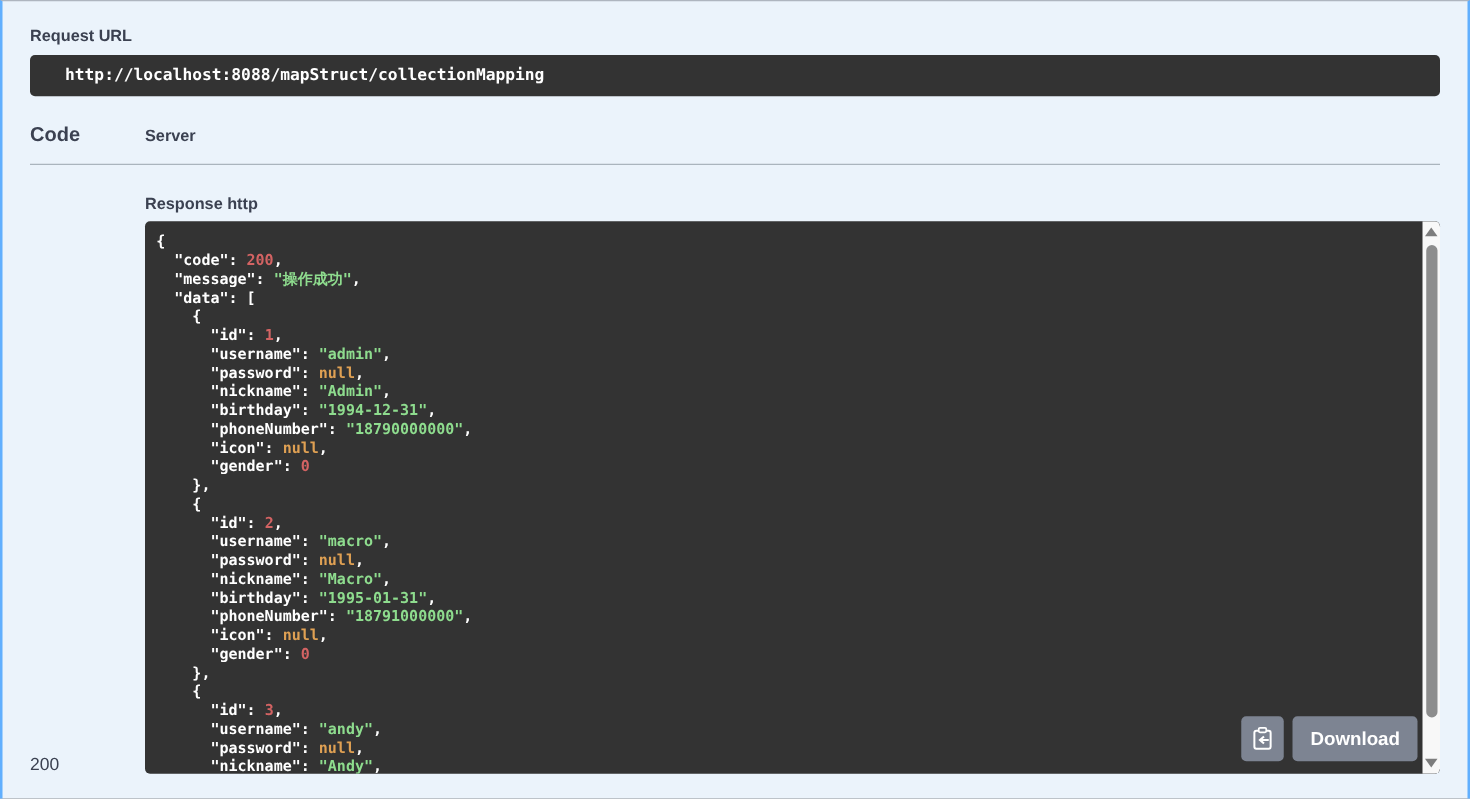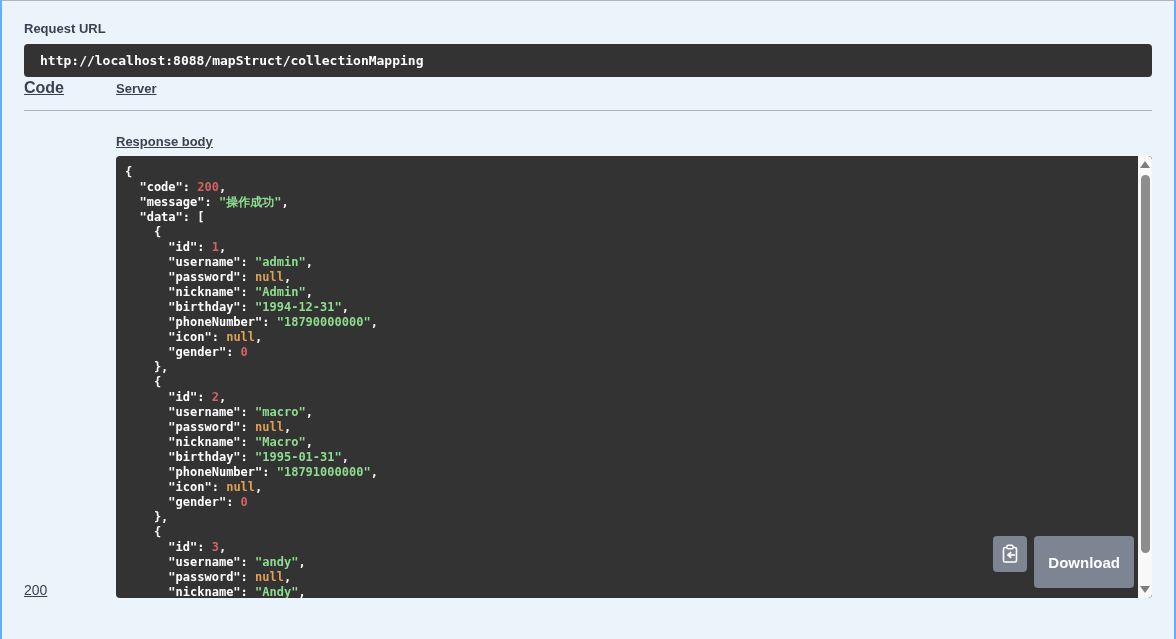--- a/index.html
+++ b/index.html
@@ -23,27 +23,27 @@
     border-top:1px solid rgba(59,65,81,.35);
     padding:0 22px;
     position:relative;
   }
   h4.sec{font-size:13px;font-weight:bold;color:var(--heading-text);}
   .request-url-heading{padding-top:20px;}
   .url-block{
     margin-top:8px;
     background:var(--code-bg);
     border-radius:4px;
-    padding:9px 16px;
+    padding:9px 28px;
     font-family:"DejaVu Sans Mono","Liberation Mono",monospace;
     font-size:13px;font-weight:bold;color:#fff;
     white-space:nowrap;overflow:hidden;
   }
   .server-response-heading{margin-top:17px;}
-  .responses-table{margin-top:2px;text-decoration:underline;}
+  .responses-table{margin-top:23px;}
   .thead{display:flex;align-items:baseline;}
   .col-status{width:92px;flex:0 0 92px;}
   .col-details{flex:1 1 auto;min-width:0;}
   .code-header{font-size:16px;font-weight:bold;}
   .details-header{font-size:13px;font-weight:bold;}
   .thead-divider{border:none;border-top:1px solid var(--divider);margin-top:13px;height:0;}
   .tbody{display:flex;align-items:flex-end;padding-top:14px;}
   .status-code{font-size:14px;color:var(--heading-text);}
   .response-body-label{font-size:13px;font-weight:bold;padding-top:9px;}
   .code-wrap{
@@ -91,21 +91,21 @@
     display:flex;gap:7px;align-items:stretch;
   }
   .copy-btn{
     width:34px;height:36px;
     background:var(--button-bg);
     border:none;border-radius:4px;
     display:flex;align-items:center;justify-content:center;
     cursor:pointer;
   }
   .download-btn{
-    height:52px;padding:0 14px;
+    height:36px;padding:0 14px;
     background:var(--button-bg);
     border:none;border-radius:4px;
     color:#fff;font-family:"Liberation Sans",sans-serif;
     font-size:15px;font-weight:bold;
     cursor:pointer;
   }
 </style>
 </head>
 <body>
 
@@ -120,21 +120,21 @@
     <div class="thead">
       <div class="col-status code-header">Code</div>
       <div class="col-details details-header">Server</div>
     </div>
     <hr class="thead-divider">
 
     <div class="tbody">
       <div class="col-status status-code">200</div>
 
       <div class="col-details">
-        <div class="response-body-label">Response body</div>
+        <div class="response-body-label">Response http</div>
 
         <div class="code-wrap">
           <pre class="microlight"><div class="code-line"><span class="tok-w">{</span></div><div class="code-line"><span class="tok-w">  "code": </span><span class="tok-n">200</span><span class="tok-w">,</span></div><div class="code-line"><span class="tok-w">  "message": </span><span class="tok-s">"操作成功"</span><span class="tok-w">,</span></div><div class="code-line"><span class="tok-w">  "data": [</span></div><div class="code-line"><span class="tok-w">    {</span></div><div class="code-line"><span class="tok-w">      "id": </span><span class="tok-n">1</span><span class="tok-w">,</span></div><div class="code-line"><span class="tok-w">      "username": </span><span class="tok-s">"admin"</span><span class="tok-w">,</span></div><div class="code-line"><span class="tok-w">      "password": </span><span class="tok-u">null</span><span class="tok-w">,</span></div><div class="code-line"><span class="tok-w">      "nickname": </span><span class="tok-s">"Admin"</span><span class="tok-w">,</span></div><div class="code-line"><span class="tok-w">      "birthday": </span><span class="tok-s">"1994-12-31"</span><span class="tok-w">,</span></div><div class="code-line"><span class="tok-w">      "phoneNumber": </span><span class="tok-s">"18790000000"</span><span class="tok-w">,</span></div><div class="code-line"><span class="tok-w">      "icon": </span><span class="tok-u">null</span><span class="tok-w">,</span></div><div class="code-line"><span class="tok-w">      "gender": </span><span class="tok-n">0</span></div><div class="code-line"><span class="tok-w">    },</span></div><div class="code-line"><span class="tok-w">    {</span></div><div class="code-line"><span class="tok-w">      "id": </span><span class="tok-n">2</span><span class="tok-w">,</span></div><div class="code-line"><span class="tok-w">      "username": </span><span class="tok-s">"macro"</span><span class="tok-w">,</span></div><div class="code-line"><span class="tok-w">      "password": </span><span class="tok-u">null</span><span class="tok-w">,</span></div><div class="code-line"><span class="tok-w">      "nickname": </span><span class="tok-s">"Macro"</span><span class="tok-w">,</span></div><div class="code-line"><span class="tok-w">      "birthday": </span><span class="tok-s">"1995-01-31"</span><span class="tok-w">,</span></div><div class="code-line"><span class="tok-w">      "phoneNumber": </span><span class="tok-s">"18791000000"</span><span class="tok-w">,</span></div><div class="code-line"><span class="tok-w">      "icon": </span><span class="tok-u">null</span><span class="tok-w">,</span></div><div class="code-line"><span class="tok-w">      "gender": </span><span class="tok-n">0</span></div><div class="code-line"><span class="tok-w">    },</span></div><div class="code-line"><span class="tok-w">    {</span></div><div class="code-line"><span class="tok-w">      "id": </span><span class="tok-n">3</span><span class="tok-w">,</span></div><div class="code-line"><span class="tok-w">      "username": </span><span class="tok-s">"andy"</span><span class="tok-w">,</span></div><div class="code-line"><span class="tok-w">      "password": </span><span class="tok-u">null</span><span class="tok-w">,</span></div><div class="code-line"><span class="tok-w">      "nickname": </span><span class="tok-s">"Andy"</span><span class="tok-w">,</span></div></pre>
 
           <div class="sb">
             <div class="sb-up"></div>
             <div class="sb-thumb"></div>
             <div class="sb-down"></div>
           </div>
 

